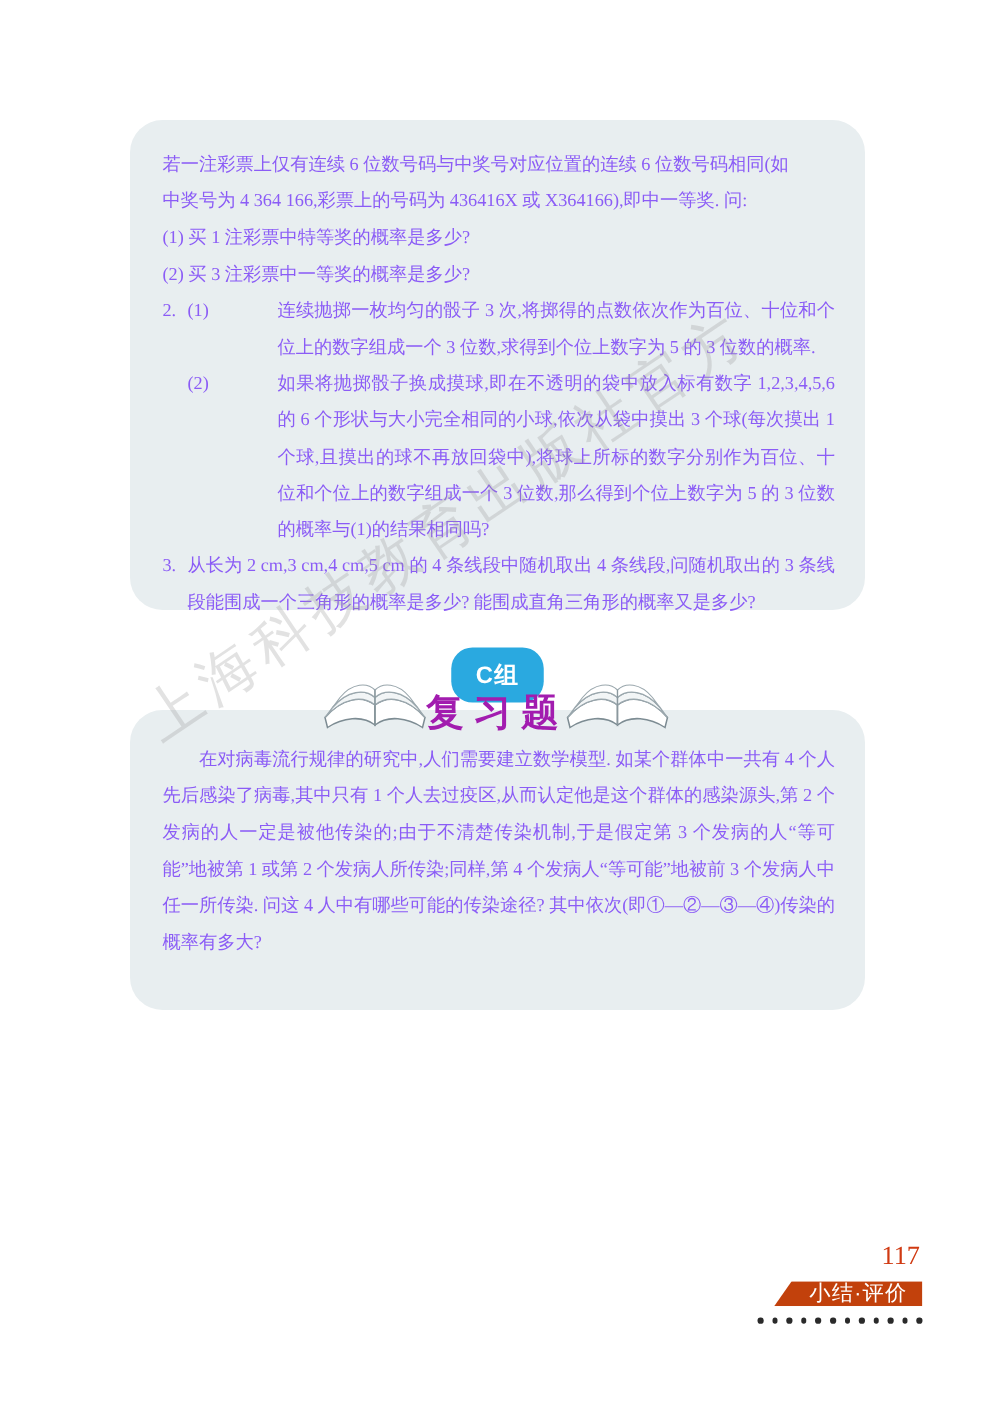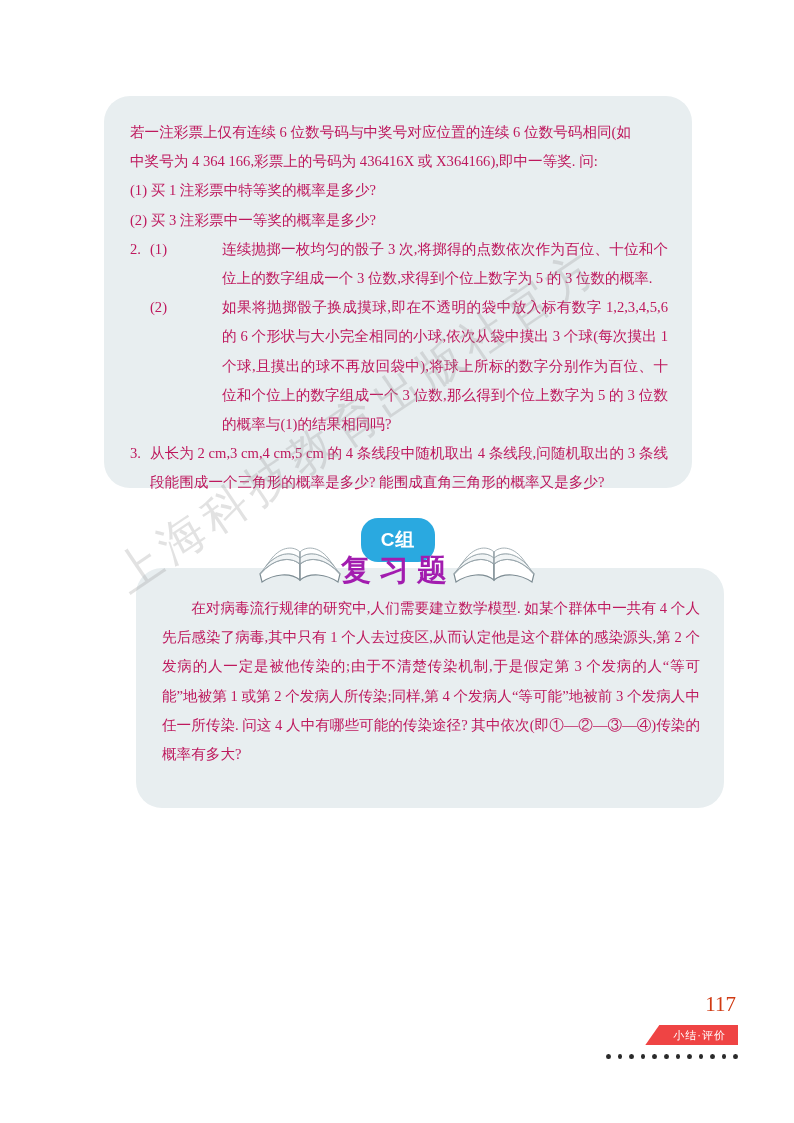--- a/index.html
+++ b/index.html
@@ -51,31 +51,30 @@
     width: 588px;
     height: 392px;
     border-radius: 26px;
   }
   #panel-c {
     left: 104px;
     top: 568px;
     width: 588px;
     height: 240px;
     border-radius: 26px;
-    margin-left: 32px;
   }
 
   .content {
     position: absolute;
     left: 26px;
     right: 24px;
     top: 22px;
     font-size: 14.6px;
     line-height: 2.0;
-    color: #be185d;
+    color: #8b5cf6;
     text-align: justify;
   }
 
   .q-row {
     display: flex;
     align-items: flex-start;
   }
   .q-num {
     width: 20px;
     flex: 0 0 20px;
@@ -153,23 +152,23 @@
     font-size: 21px;
     font-weight: normal;
     color: #d03a12;
     font-family: "Liberation Serif", serif;
   }
   .footer-tab {
     position: absolute;
     right: 56px;
     bottom: 78px;
     height: 20px;
-    background: #ef4444;
+    background: #c2410c;
     color: #ffffff;
-    font-size: 11px;
+    font-size: 17px;
     padding: 2px 12px 2px 28px;
     box-sizing: border-box;
     line-height: 16px;
     letter-spacing: 1px;
     font-family: "Liberation Sans", sans-serif;
     clip-path: polygon(14px 0, 100% 0, 100% 100%, 0 100%);
   }
   .footer-dots {
     position: absolute;
     right: 56px;

